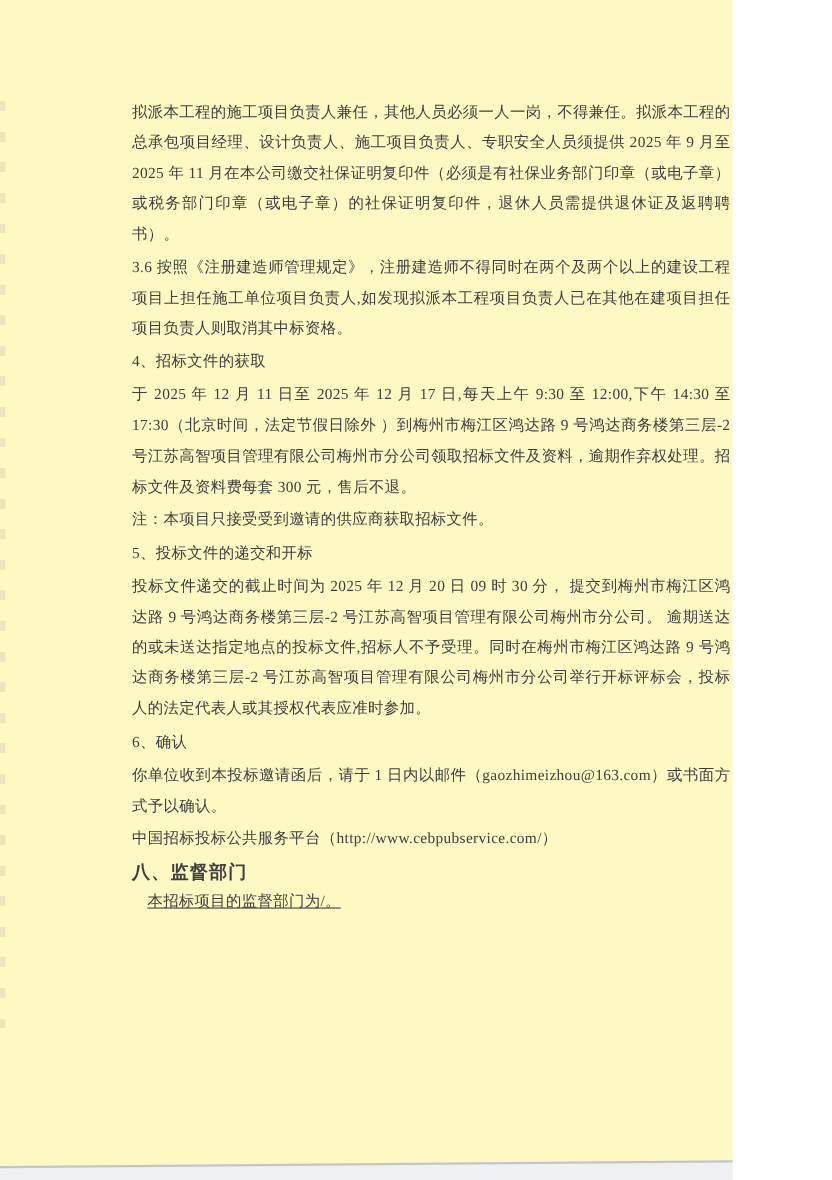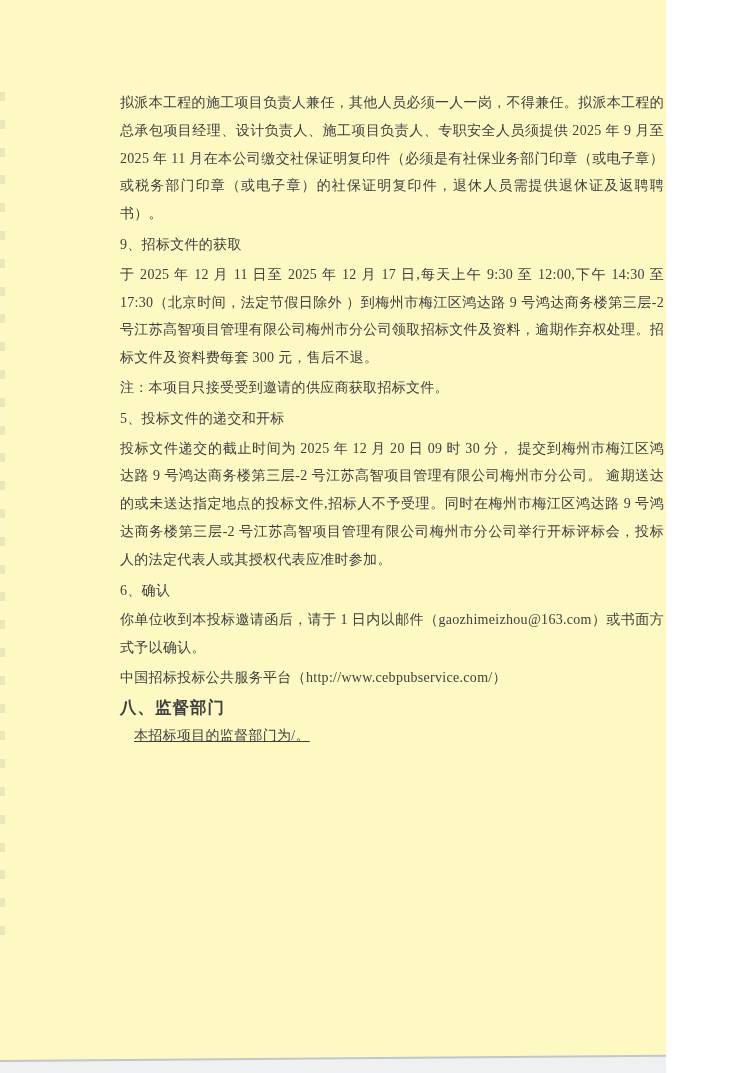--- a/index.html
+++ b/index.html
@@ -52,21 +52,22 @@
 </style>
 </head>
 <body>
 
 <div class="page">
 
   <div class="scan-noise"></div>
 
   <div class="content">
       <div class="blk b-p">拟派本工程的施工项目负责人兼任，其他人员必须一人一岗，不得兼任。拟派本工程的总承包项目经理、设计负责人、施工项目负责人、专职安全人员须提供 2025 年 9 月至 2025 年 11 月在本公司缴交社保证明复印件（必须是有社保业务部门印章（或电子章）或税务部门印章（或电子章）的社保证明复印件，退休人员需提供退休证及返聘聘书）。</div>
-      <div class="blk b-h">9、招标文件的获取</div>
+      <div class="blk b-p">3.6 按照《注册建造师管理规定》，注册建造师不得同时在两个及两个以上的建设工程项目上担任施工单位项目负责人,如发现拟派本工程项目负责人已在其他在建项目担任项目负责人则取消其中标资格。</div>
+      <div class="blk b-h">4、招标文件的获取</div>
       <div class="blk b-p">于 2025 年 12 月 11 日至 2025 年 12 月 17 日,每天上午 9:30 至 12:00,下午 14:30 至 17:30（北京时间，法定节假日除外 ）到梅州市梅江区鸿达路 9 号鸿达商务楼第三层-2 号江苏高智项目管理有限公司梅州市分公司领取招标文件及资料，逾期作弃权处理。招标文件及资料费每套 300 元，售后不退。</div>
       <div class="blk b-note">注：本项目只接受受到邀请的供应商获取招标文件。</div>
       <div class="blk b-h">5、投标文件的递交和开标</div>
       <div class="blk b-p">投标文件递交的截止时间为 2025 年 12 月 20 日 09 时 30 分， 提交到梅州市梅江区鸿达路 9 号鸿达商务楼第三层-2 号江苏高智项目管理有限公司梅州市分公司。 逾期送达的或未送达指定地点的投标文件,招标人不予受理。同时在梅州市梅江区鸿达路 9 号鸿达商务楼第三层-2 号江苏高智项目管理有限公司梅州市分公司举行开标评标会，投标人的法定代表人或其授权代表应准时参加。</div>
       <div class="blk b-h">6、确认</div>
       <div class="blk b-p">你单位收到本投标邀请函后，请于 1 日内以邮件（gaozhimeizhou@163.com）或书面方式予以确认。</div>
       <div class="blk b-p">中国招标投标公共服务平台（http://www.cebpubservice.com/）</div>
       <div class="blk b-hb">八、监督部门</div>
       <div class="blk b-pi">本招标项目的监督部门为/。</div>
     </div>

